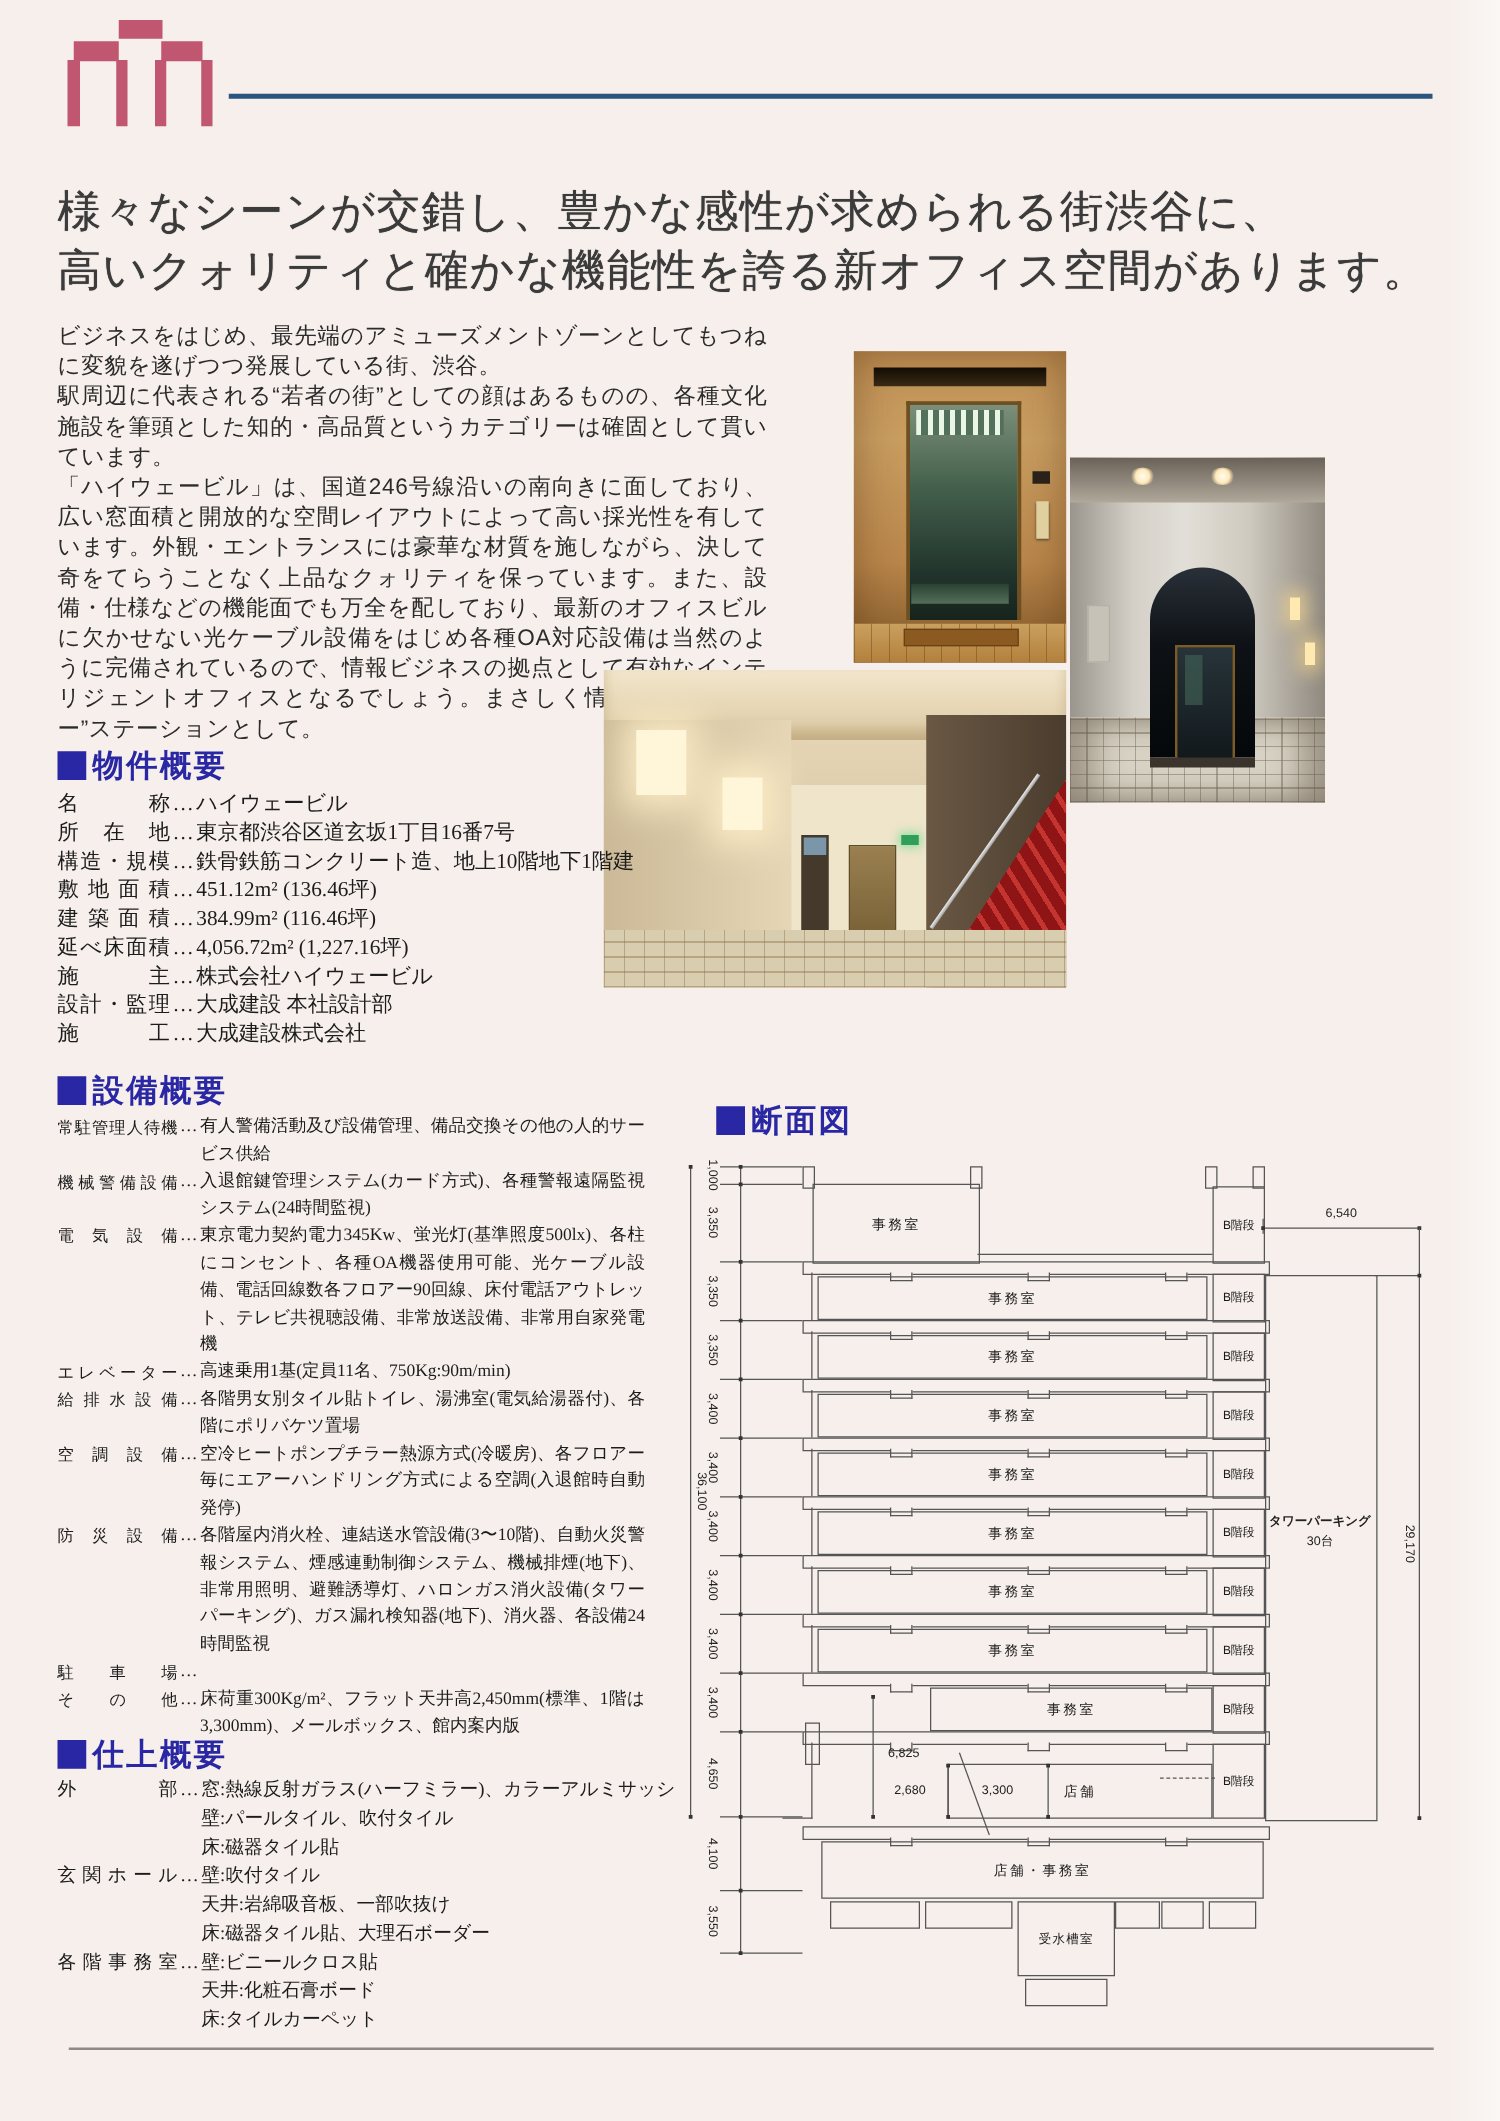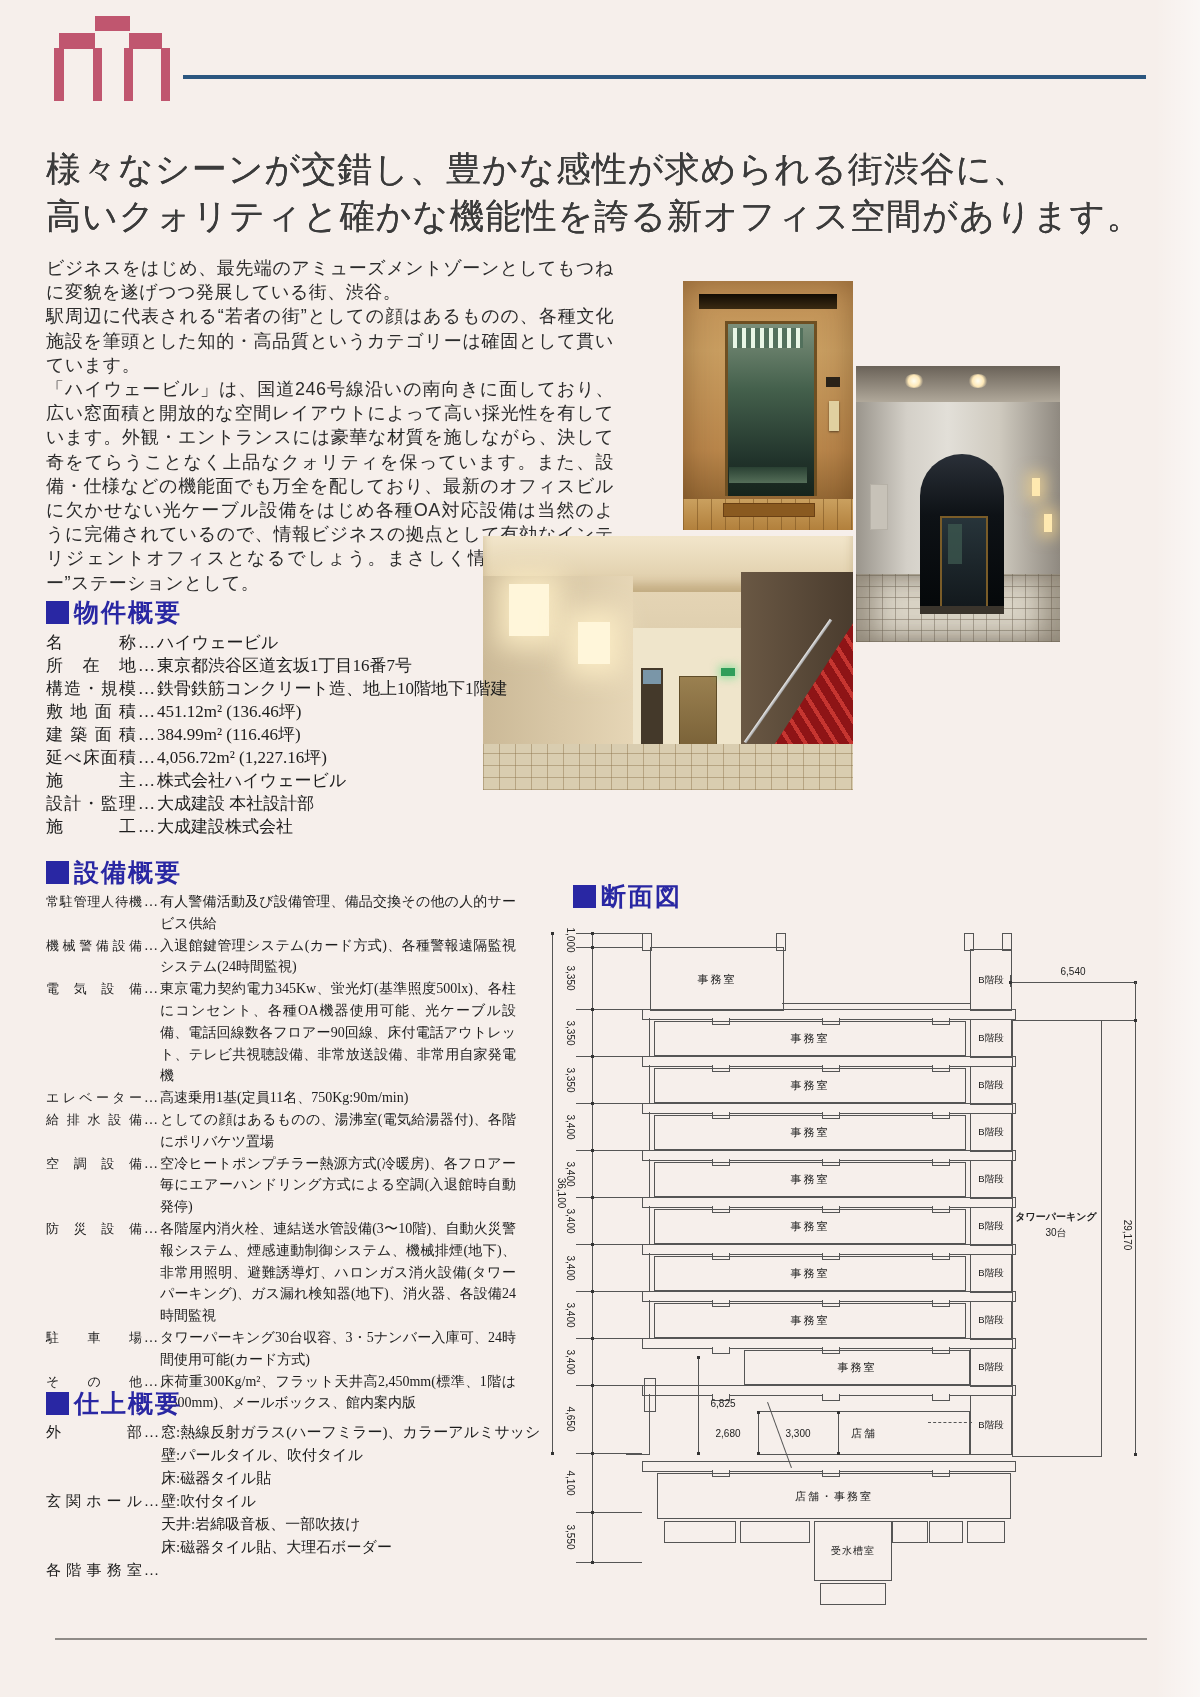--- a/index.html
+++ b/index.html
@@ -261,36 +261,35 @@
         <span class="sval">東京電力契約電力345Kw、蛍光灯(基準照度500lx)、各柱にコンセント、各種OA機器使用可能、光ケーブル設備、電話回線数各フロアー90回線、床付電話アウトレット、テレビ共視聴設備、非常放送設備、非常用自家発電機</span>
       </div>
       <div class="srow">
         <span class="slabel">エレベーター</span>
         <span class="ssep">…</span>
         <span class="sval">高速乗用1基(定員11名、750Kg:90m/min)</span>
       </div>
       <div class="srow">
         <span class="slabel">給排水設備</span>
         <span class="ssep">…</span>
-        <span class="sval">としての顔はあるものの、湯沸室(電気給湯器付)、各階にポリバケツ置場</span>
+        <span class="sval">各階男女別タイル貼トイレ、湯沸室(電気給湯器付)、各階にポリバケツ置場</span>
       </div>
       <div class="srow">
         <span class="slabel">空調設備</span>
         <span class="ssep">…</span>
         <span class="sval">空冷ヒートポンプチラー熱源方式(冷暖房)、各フロアー毎にエアーハンドリング方式による空調(入退館時自動発停)</span>
       </div>
       <div class="srow">
         <span class="slabel">防災設備</span>
         <span class="ssep">…</span>
         <span class="sval">各階屋内消火栓、連結送水管設備(3〜10階)、自動火災警報システム、煙感連動制御システム、機械排煙(地下)、非常用照明、避難誘導灯、ハロンガス消火設備(タワーパーキング)、ガス漏れ検知器(地下)、消火器、各設備24時間監視</span>
       </div>
       <div class="srow">
         <span class="slabel">駐車場</span>
         <span class="ssep">…</span>
-        <span class="sval">タワーパーキング30台収容、3・5ナンバー入庫可、24時間使用可能(カード方式)</span>
       </div>
       <div class="srow">
         <span class="slabel">その他</span>
         <span class="ssep">…</span>
         <span class="sval">床荷重300Kg/m²、フラット天井高2,450mm(標準、1階は3,300mm)、メールボックス、館内案内版</span>
       </div>
     </div>
 
   <div class="sec-h" style="left:46px;top:1387px;">
     <span class="sec-sq"></span>
@@ -311,20 +310,25 @@
         <span class="ssep">…</span>
         <span class="sval">
           <div>壁:吹付タイル</div>
           <div>天井:岩綿吸音板、一部吹抜け</div>
           <div>床:磁器タイル貼、大理石ボーダー</div>
         </span>
       </div>
       <div class="srow">
         <span class="slabel">各階事務室</span>
         <span class="ssep">…</span>
+        <span class="sval">
+          <div>壁:ビニールクロス貼</div>
+          <div>天井:化粧石膏ボード</div>
+          <div>床:タイルカーペット</div>
+        </span>
       </div>
     </div>
 
   <div class="sec-h" style="left:573px;top:880px;">
     <span class="sec-sq"></span>
     <span>断面図</span>
   </div>
   <div id="diagram">
       <div class="dln" style="left: 46px; top: 8px; width: 66px; height: 1px;"></div>
       <div class="dln" style="left: 46px; top: 22px; width: 66px; height: 1px;"></div>

